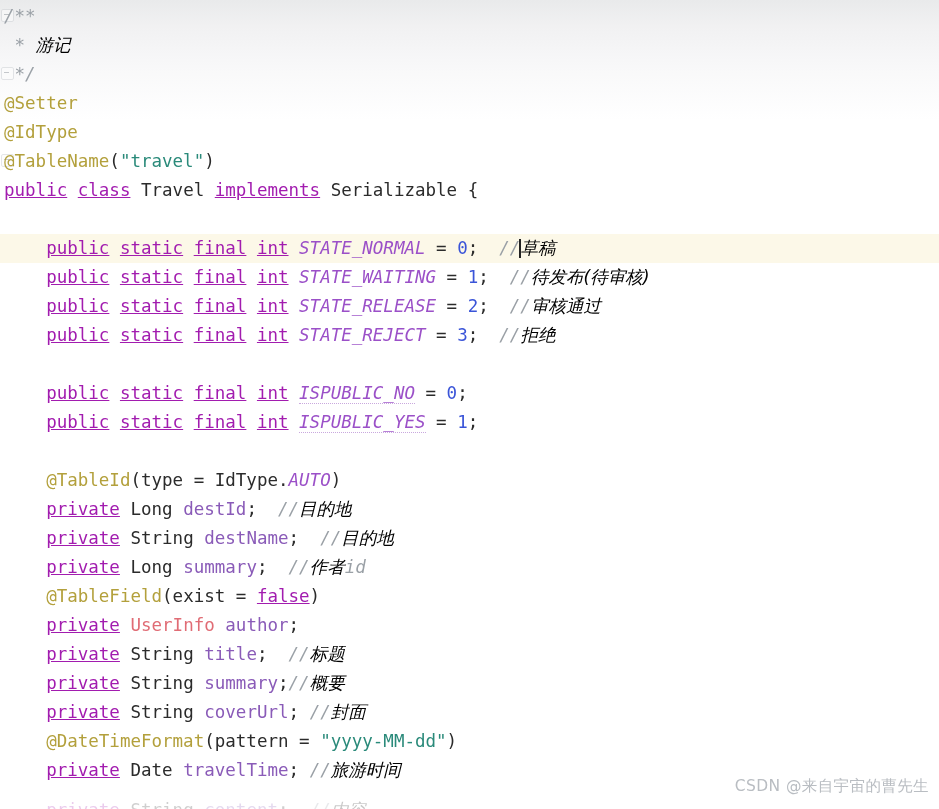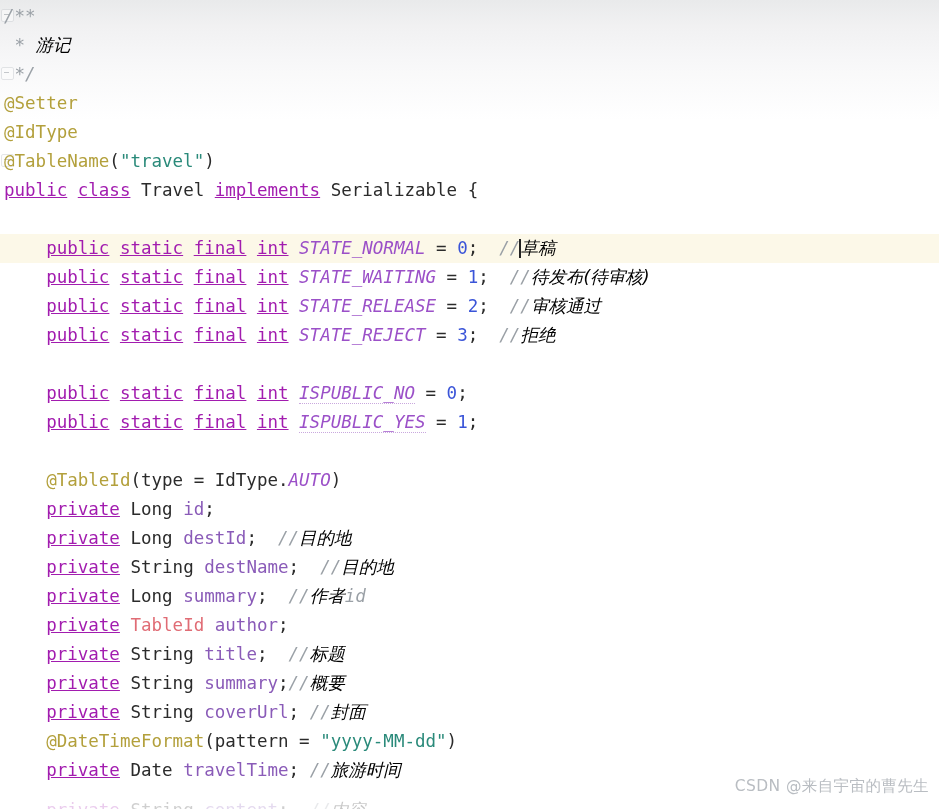--- a/index.html
+++ b/index.html
@@ -153,25 +153,25 @@
       <div class="line">&nbsp;</div>
       <div class="line current"><span>    </span><span class="kw">public</span><span> </span><span class="kw">static</span><span> </span><span class="kw">final</span><span> </span><span class="kw">int</span><span> </span><span class="const">STATE_NORMAL</span><span class="punct"> = </span><span class="num">0</span><span class="punct">;</span><span>  </span><span class="cmt">//</span><span class="caret"></span><span class="cmt-cjk">草稿</span></div>
       <div class="line"><span>    </span><span class="kw">public</span><span> </span><span class="kw">static</span><span> </span><span class="kw">final</span><span> </span><span class="kw">int</span><span> </span><span class="const">STATE_WAITING</span><span class="punct"> = </span><span class="num">1</span><span class="punct">;</span><span>  </span><span class="cmt">//</span><span class="cmt-cjk">待发布(待审核)</span></div>
       <div class="line"><span>    </span><span class="kw">public</span><span> </span><span class="kw">static</span><span> </span><span class="kw">final</span><span> </span><span class="kw">int</span><span> </span><span class="const">STATE_RELEASE</span><span class="punct"> = </span><span class="num">2</span><span class="punct">;</span><span>  </span><span class="cmt">//</span><span class="cmt-cjk">审核通过</span></div>
       <div class="line"><span>    </span><span class="kw">public</span><span> </span><span class="kw">static</span><span> </span><span class="kw">final</span><span> </span><span class="kw">int</span><span> </span><span class="const">STATE_REJECT</span><span class="punct"> = </span><span class="num">3</span><span class="punct">;</span><span>  </span><span class="cmt">//</span><span class="cmt-cjk">拒绝</span></div>
       <div class="line">&nbsp;</div>
       <div class="line"><span>    </span><span class="kw">public</span><span> </span><span class="kw">static</span><span> </span><span class="kw">final</span><span> </span><span class="kw">int</span><span> </span><span class="const-u">ISPUBLIC_NO</span><span class="punct"> = </span><span class="num">0</span><span class="punct">;</span></div>
       <div class="line"><span>    </span><span class="kw">public</span><span> </span><span class="kw">static</span><span> </span><span class="kw">final</span><span> </span><span class="kw">int</span><span> </span><span class="const-u">ISPUBLIC_YES</span><span class="punct"> = </span><span class="num">1</span><span class="punct">;</span></div>
       <div class="line">&nbsp;</div>
       <div class="line"><span>    </span><span class="anno">@TableId</span><span class="punct">(</span><span class="ident">type</span><span class="punct"> = </span><span class="type">IdType</span><span class="punct">.</span><span class="const">AUTO</span><span class="punct">)</span></div>
-      <div class="line"><span>    </span><span class="kw">private</span><span> </span><span class="type">Long</span><span> </span><span class="field">id</span><span class="punct">;</span></div>
       <div class="line"><span>    </span><span class="kw">private</span><span> </span><span class="type">Long</span><span> </span><span class="field">destId</span><span class="punct">;</span><span>  </span><span class="cmt">//</span><span class="cmt-cjk">目的地</span></div>
       <div class="line"><span>    </span><span class="kw">private</span><span> </span><span class="type">String</span><span> </span><span class="field">destName</span><span class="punct">;</span><span>  </span><span class="cmt">//</span><span class="cmt-cjk">目的地</span></div>
       <div class="line"><span>    </span><span class="kw">private</span><span> </span><span class="type">Long</span><span> </span><span class="field">summary</span><span class="punct">;</span><span>  </span><span class="cmt">//</span><span class="cmt-cjk">作者</span><span class="cmt">id</span></div>
-      <div class="line"><span>    </span><span class="kw">private</span><span> </span><span class="unres">TableId</span><span> </span><span class="field">author</span><span class="punct">;</span></div>
+      <div class="line"><span>    </span><span class="anno">@TableField</span><span class="punct">(</span><span class="ident">exist</span><span class="punct"> = </span><span class="kw">false</span><span class="punct">)</span></div>
+      <div class="line"><span>    </span><span class="kw">private</span><span> </span><span class="unres">UserInfo</span><span> </span><span class="field">author</span><span class="punct">;</span></div>
       <div class="line"><span>    </span><span class="kw">private</span><span> </span><span class="type">String</span><span> </span><span class="field">title</span><span class="punct">;</span><span>  </span><span class="cmt">//</span><span class="cmt-cjk">标题</span></div>
       <div class="line"><span>    </span><span class="kw">private</span><span> </span><span class="type">String</span><span> </span><span class="field">summary</span><span class="punct">;</span><span class="cmt">//</span><span class="cmt-cjk">概要</span></div>
       <div class="line"><span>    </span><span class="kw">private</span><span> </span><span class="type">String</span><span> </span><span class="field">coverUrl</span><span class="punct">;</span><span> </span><span class="cmt">//</span><span class="cmt-cjk">封面</span></div>
       <div class="line"><span>    </span><span class="anno">@DateTimeFormat</span><span class="punct">(</span><span class="ident">pattern</span><span class="punct"> = </span><span class="str">"yyyy-MM-dd"</span><span class="punct">)</span></div>
       <div class="line"><span>    </span><span class="kw">private</span><span> </span><span class="type">Date</span><span> </span><span class="field">travelTime</span><span class="punct">;</span><span> </span><span class="cmt">//</span><span class="cmt-cjk">旅游时间</span></div>
     </div>
 
   <div class="clipped"><span>    </span><span class="kw">private</span><span> </span><span class="type">String</span><span> </span><span class="field">content</span><span class="punct">;</span><span>  </span><span class="cmt">//</span><span class="cmt-cjk">内容</span></div>
 
   <div class="watermark">CSDN @来自宇宙的曹先生</div>

